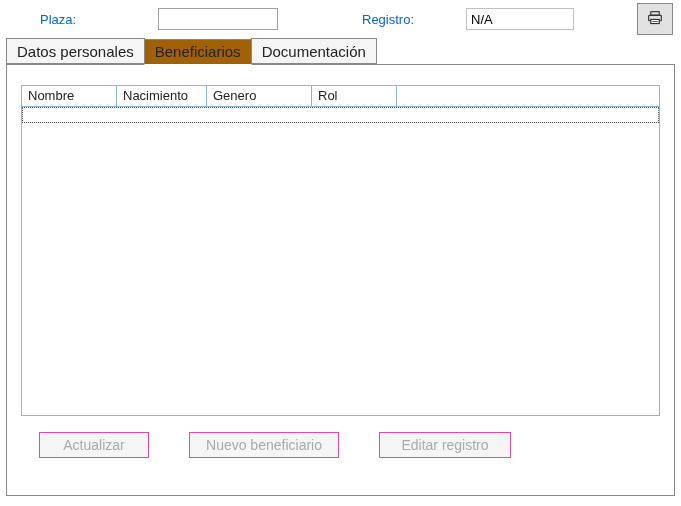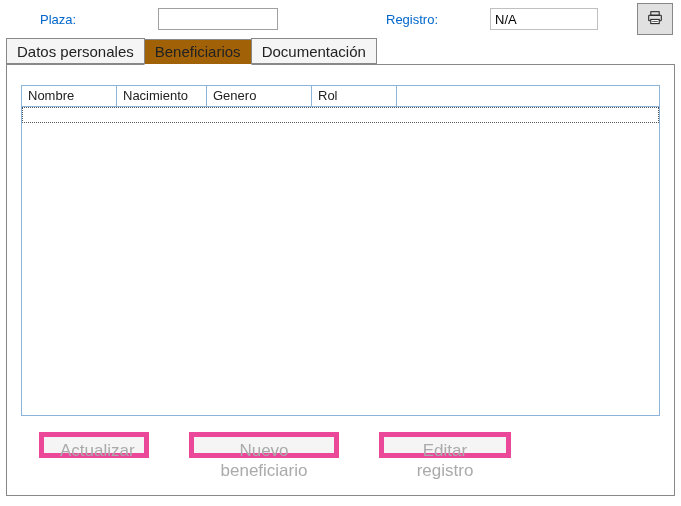--- a/index.html
+++ b/index.html
@@ -24,21 +24,21 @@
     }
     .plaza-label { margin-left: 30px; width: 60px; }
     .plaza-input {
       width: 120px;
       height: 22px;
       border: 1px solid #a0a0a0;
       padding: 1px 4px;
       font-size: 13px;
       margin-left: 50px;
     }
-    .registro-label { margin-left: 100px; }
+    .registro-label { margin-left: 76px; }
     .registro-input {
       width: 108px;
       height: 22px;
       border: 1px solid #c0c0c0;
       padding: 1px 4px;
       font-size: 13px;
       margin-left: 44px;
       color: #000;
     }
     .print-btn {
@@ -123,25 +123,25 @@
       border: 1px dotted #555;
       margin: 0;
     }
 
     .buttons-row {
       display: flex;
       gap: 40px;
       padding: 16px 0 0 32px;
     }
     .btn-disabled {
-      border: 5px solid #ec4899;
+      border: 1px solid #ec4899;
       background: #f5f5f5;
       color: #aaa;
       padding: 4px 16px;
-      font-size: 17px;
+      font-size: 14px;
       font-family: inherit;
       height: 26px;
       cursor: default;
     }
     .btn-actualizar { width: 110px; }
     .btn-nuevo { width: 150px; }
     .btn-editar { width: 132px; }
   </style>
 </head>
 <body>

